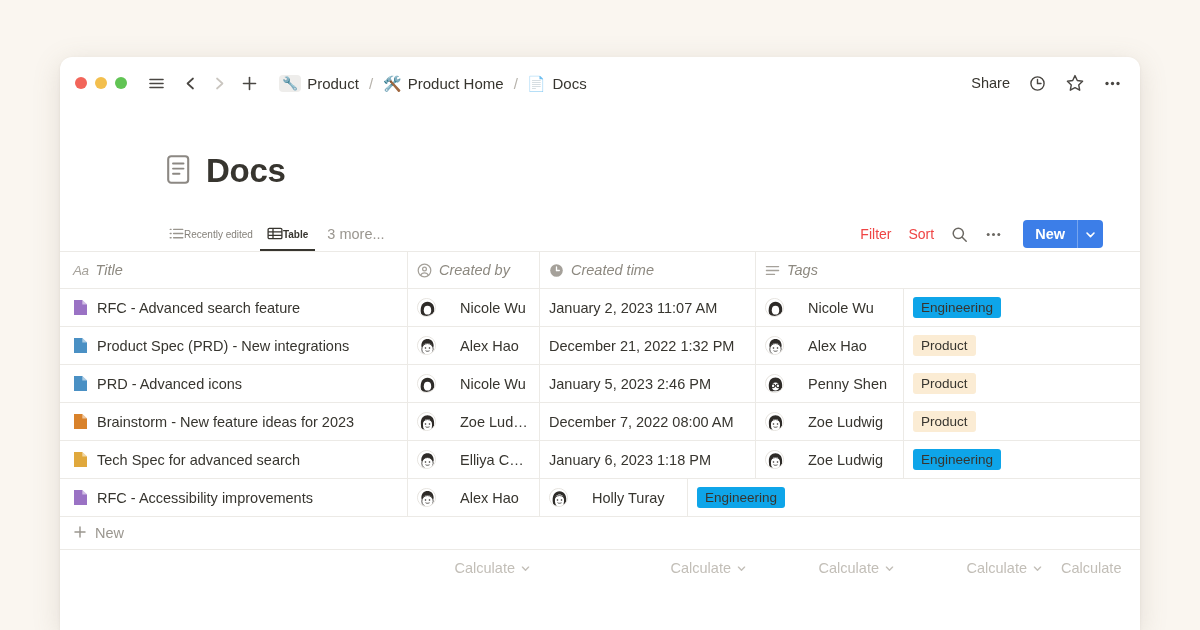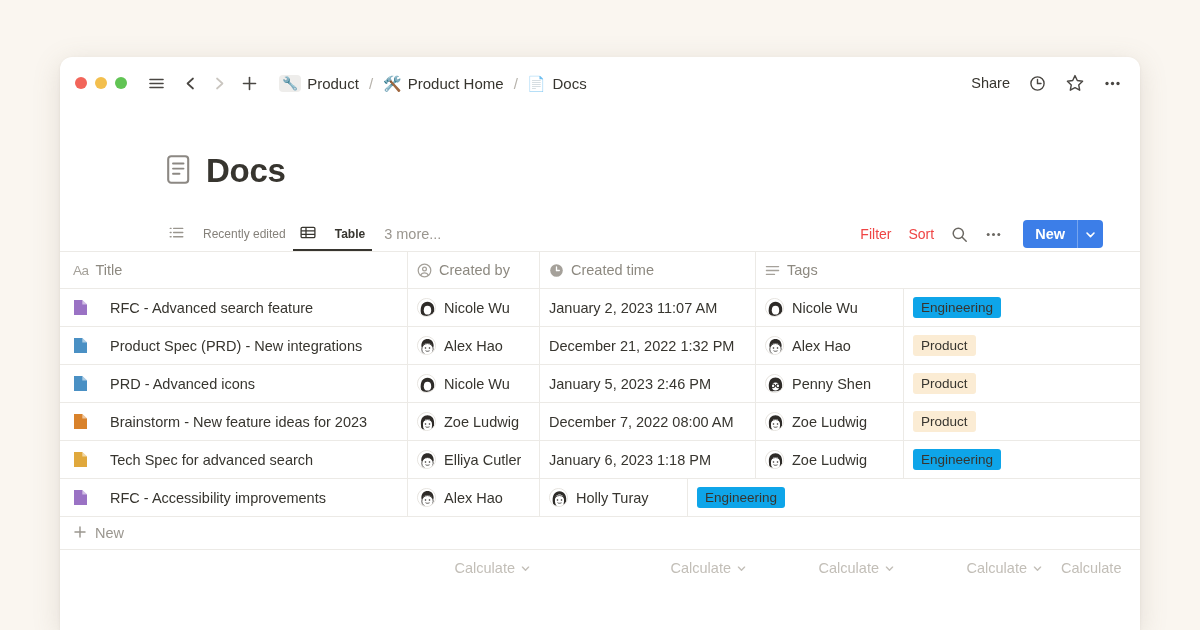--- a/index.html
+++ b/index.html
@@ -99,22 +99,22 @@
 
   
   #view-bar {
     display: flex;
     align-items: center;
     margin: 27px 0 0 0;
     padding: 0 0 0 102px;
     height: 34px;
   }
   .view-tab {
-    display: flex; align-items: center; gap: 19px;
-    font-size: 12px;
+    display: flex; align-items: center; gap: 0;
+    font-size: 10px;
     color: #85817a;
     height: 34px;
     padding: 0 7px;
     position: relative;
   }
   .view-tab.active { color: #37352f; font-weight: bold; }
   .view-tab.active::after {
     content: "";
     position: absolute;
     left: 0; right: 0; bottom: 0;
@@ -175,38 +175,39 @@
   .col-creator  { width: 132px; }
   .col-time     { width: 216px; }
   .col-editor   { width: 148px; }
   .col-tags     { width: 236px; border-right: none; }
 
   #table-head .tcell {
     color: #8d8980;
     font-size: 14.5px;
     gap: 7px;
     height: 36px;
+    font-style: italic;
   }
   .head-type-icon { color: #a5a19a; display: flex; align-items: center; }
   .aa-glyph { font-size: 13.5px; letter-spacing: -0.5px; }
 
-  .title-cell-inner { display: flex; align-items: center; gap: 22px; min-width: 0; }
+  .title-cell-inner { display: flex; align-items: center; gap: 9px; min-width: 0; }
   .page-icon { flex: none; display: flex; align-items: center; }
   .title-text {
     font-size: 14.5px;
     color: #37352f;
     text-decoration: underline;
     text-decoration-color: #d6d3cd;
     text-underline-offset: 2.5px;
     overflow: hidden;
     text-overflow: ellipsis;
     white-space: nowrap;
   }
 
-  .person { display: flex; align-items: center; gap: 8px; min-width: 0; }
+  .person { display: flex; align-items: center; gap: 24px; min-width: 0; }
   .avatar {
     width: 19px; height: 19px; border-radius: 50%;
     flex: none; overflow: hidden; background: #fff;
     border: 1px solid #e6e3de;
   }
   .avatar svg { display: block; }
   .person-name {
     font-size: 14.5px; color: #37352f;
     overflow: hidden; text-overflow: ellipsis; white-space: nowrap;
   }

